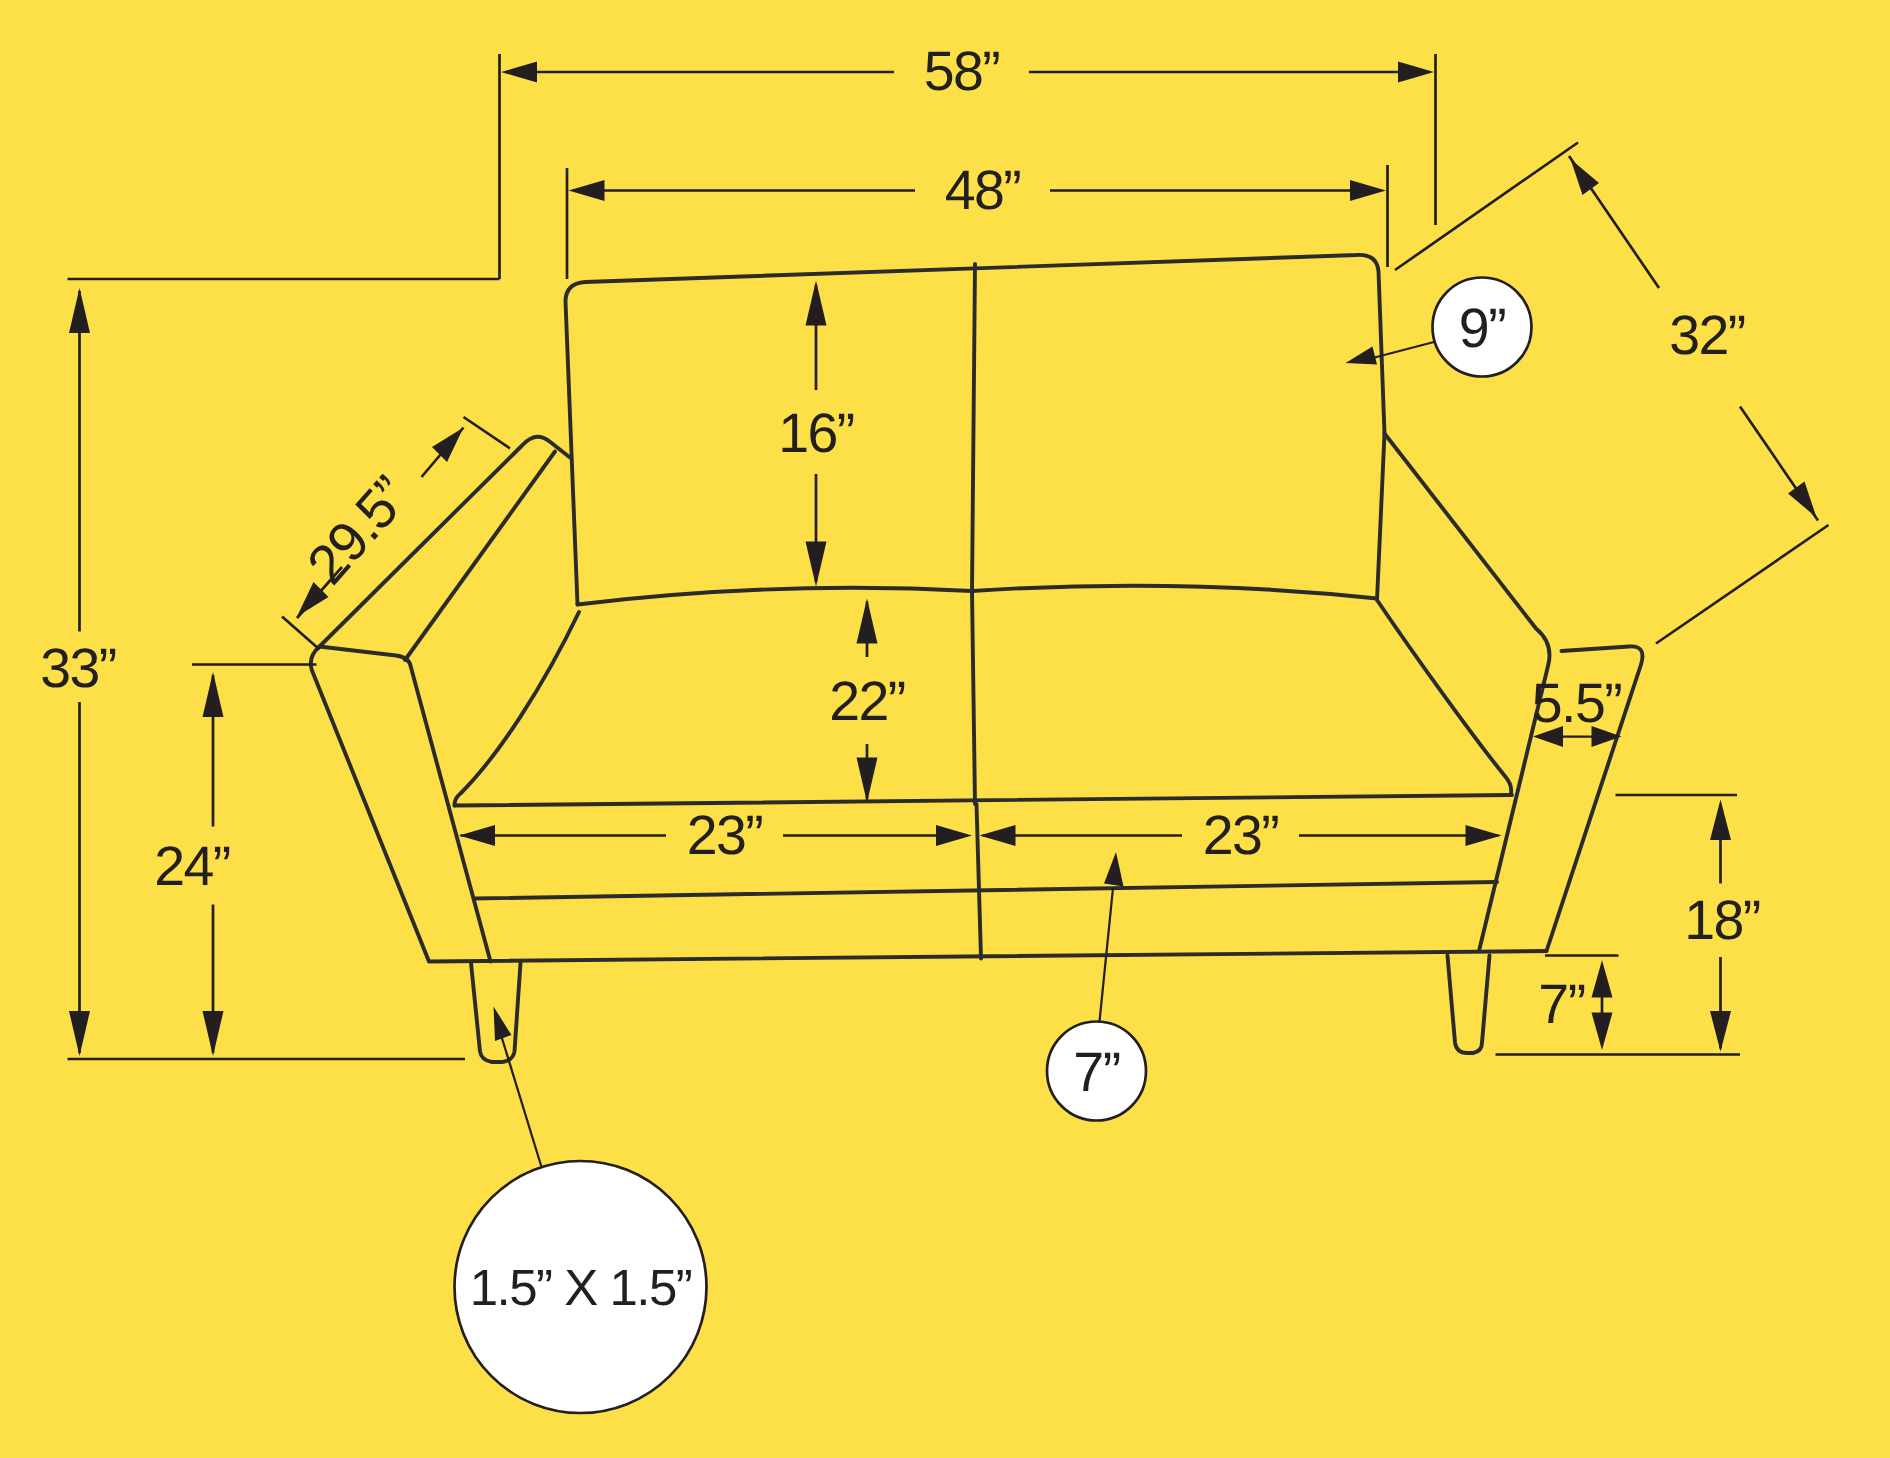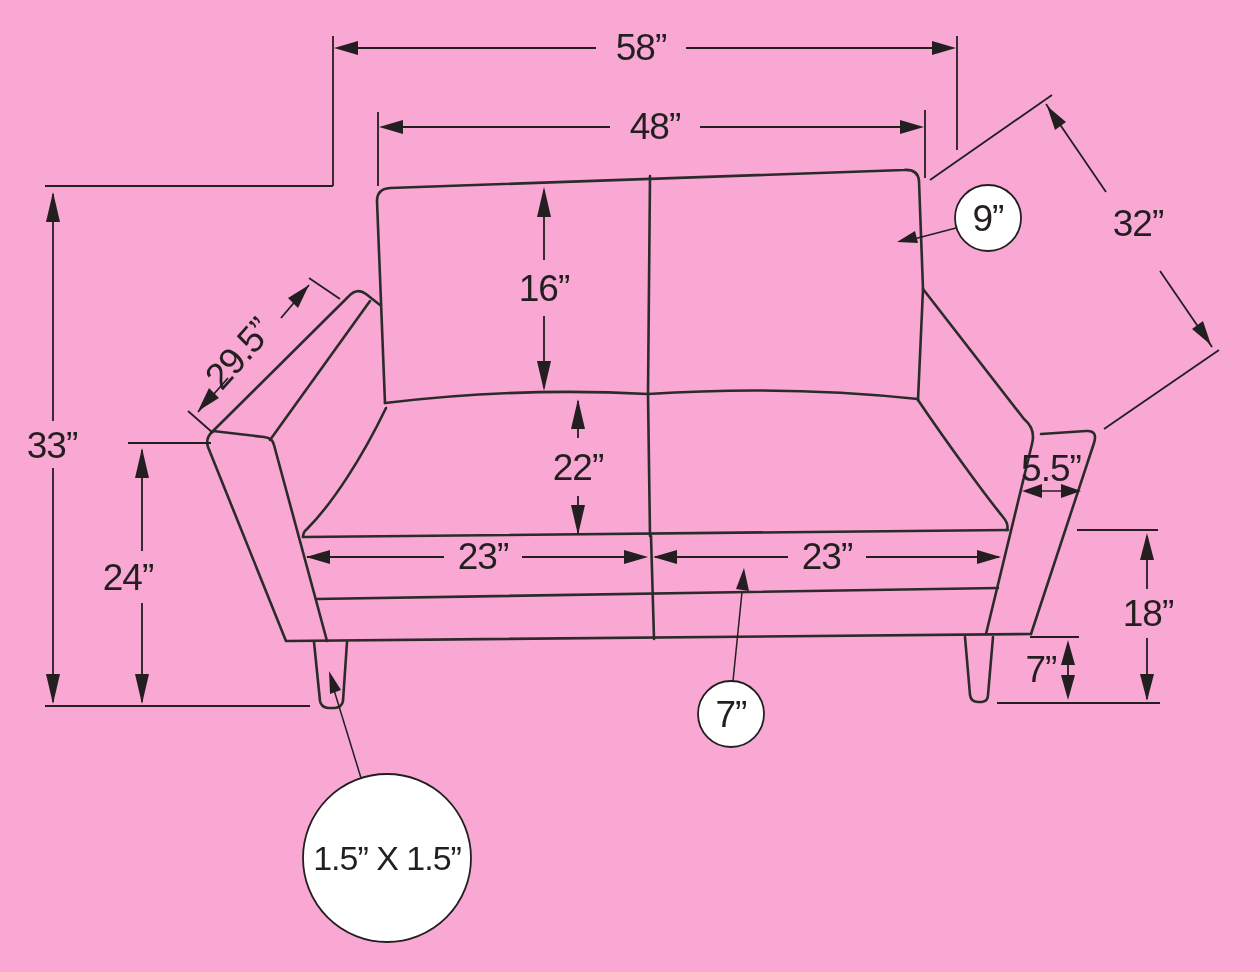--- a/index.html
+++ b/index.html
@@ -1,16 +1,16 @@
 <!DOCTYPE html>
 <html><head>
 <meta charset="utf-8">
 <style>
   html,body{margin:0;padding:0;background:#ffffff;}
-  .stage{position:relative;width:1260px;height:972px;background:#f9a8d4;overflow:hidden;
+  .stage{position:relative;width:1260px;height:972px;background:#fde047;overflow:hidden;
          font-family:"Liberation Sans", sans-serif;}
   svg{position:absolute;left:0;top:0;}
   .sofa{fill:none;stroke:#2b2b2b;stroke-width:2.6;stroke-linecap:round;stroke-linejoin:round;}
   .dim{fill:none;stroke:#231f20;stroke-width:1.8;stroke-linecap:butt;}
   .dimthin{fill:none;stroke:#231f20;stroke-width:1.5;}
   .ah{fill:#231f20;stroke:none;}
   .lbl{fill:#231f20;font-size:37px;letter-spacing:-1px;}
   .lblsm{fill:#231f20;font-size:34px;letter-spacing:-1px;}
   .mid{text-anchor:middle;}
   .circ{fill:#ffffff;stroke:#231f20;stroke-width:1.8;}

